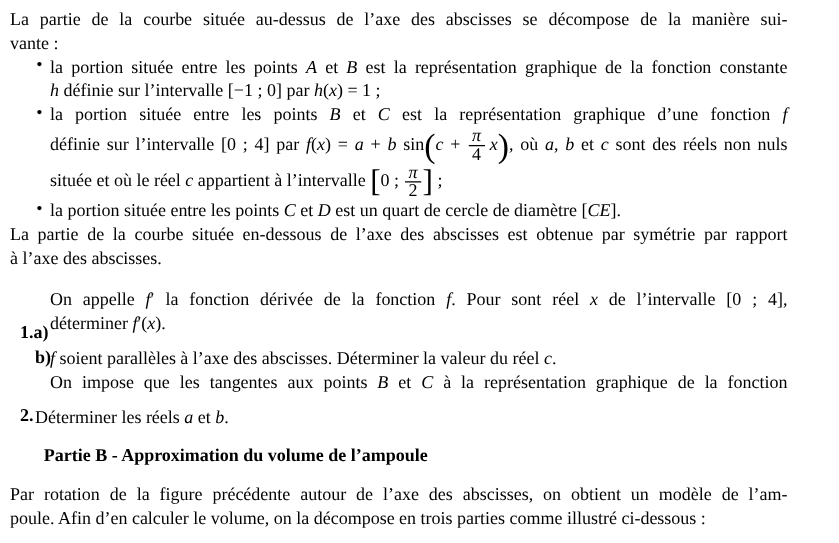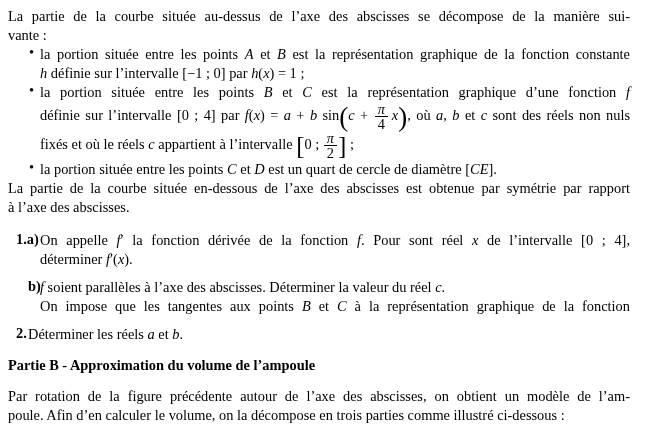--- a/index.html
+++ b/index.html
@@ -19,25 +19,25 @@
 
   .bullet { position: relative; padding-left: 32px; }
   .bullet .dot { position: absolute; left: 21px; top: -1px; }
 
   .list { margin-top: 14px; }
   .qitem { position: relative; }
   .q1a { padding-left: 32px; }
   .q1b { padding-left: 32px; margin-top: 9px; }
   .q2  { padding-left: 20px; margin-top: 9px; }
   .qlabel { position: absolute; font-weight: bold; }
-  .q1a .qlabel { left: 8px; }
+  .q1a .qlabel { left: 8px; margin-top: 27px; }
   .q1b .qlabel { left: 20px; }
   .q2  .qlabel { left: 8px; }
 
-  .heading { margin-top: 12px; font-weight: bold; line-height: 19px; }
+  .heading { margin-top: 12px; font-weight: bold; line-height: 19px; margin-left: 27px; }
   .p3 { margin-top: 12px; }
 
   .frac {
     display: inline-block;
     vertical-align: middle;
     text-align: center;
     padding: 0 1px;
   }
   .frac .fnum { display: block; line-height: 14px; padding: 0 3px; }
   .frac .fden { display: block; line-height: 14px; padding: 0 3px; border-top: 1px solid #000; }
@@ -84,21 +84,21 @@
 
   <div class="bullet">
     <span class="dot">•</span>
     <div class="ln just">
       <span>la portion située entre les points </span><span class="i">B</span><span> et </span><span class="i">C</span><span> est la représentation graphique d’une fonction </span><span class="i">f</span>
     </div>
     <div class="ln just">
       <span>définie sur l’intervalle [0 ; 4] par </span><span class="i">f</span><span>(</span><span class="i">x</span><span>) = </span><span class="i">a</span><span> + </span><span class="i">b</span><span> sin</span><span class="bigp">(</span><span class="i">c</span><span> + </span><span class="frac"><span class="fnum i">π</span><span class="fden">4</span></span><span class="i xgap">x</span><span class="bigp">)</span><span>, où </span><span class="i">a</span><span>, </span><span class="i">b</span><span> et </span><span class="i">c</span><span> sont des réels non nuls</span>
     </div>
     <div class="ln">
-      <span>fixés et où le réels </span><span class="i">c</span><span> appartient à l’intervalle </span><span class="bigb">[</span><span>0 ; </span><span class="frac"><span class="fnum i">π</span><span class="fden">2</span></span><span class="bigb">]</span><span> ;</span>
+      <span>située et où le réel </span><span class="i">c</span><span> appartient à l’intervalle </span><span class="bigb">[</span><span>0 ; </span><span class="frac"><span class="fnum i">π</span><span class="fden">2</span></span><span class="bigb">]</span><span> ;</span>
     </div>
   </div>
 
   <div class="bullet">
     <span class="dot">•</span>
     <div class="ln">
       <span>la portion située entre les points </span><span class="i">C</span><span> et </span><span class="i">D</span><span> est un quart de cercle de diamètre [</span><span class="i">CE</span><span>].</span>
     </div>
   </div>
 

